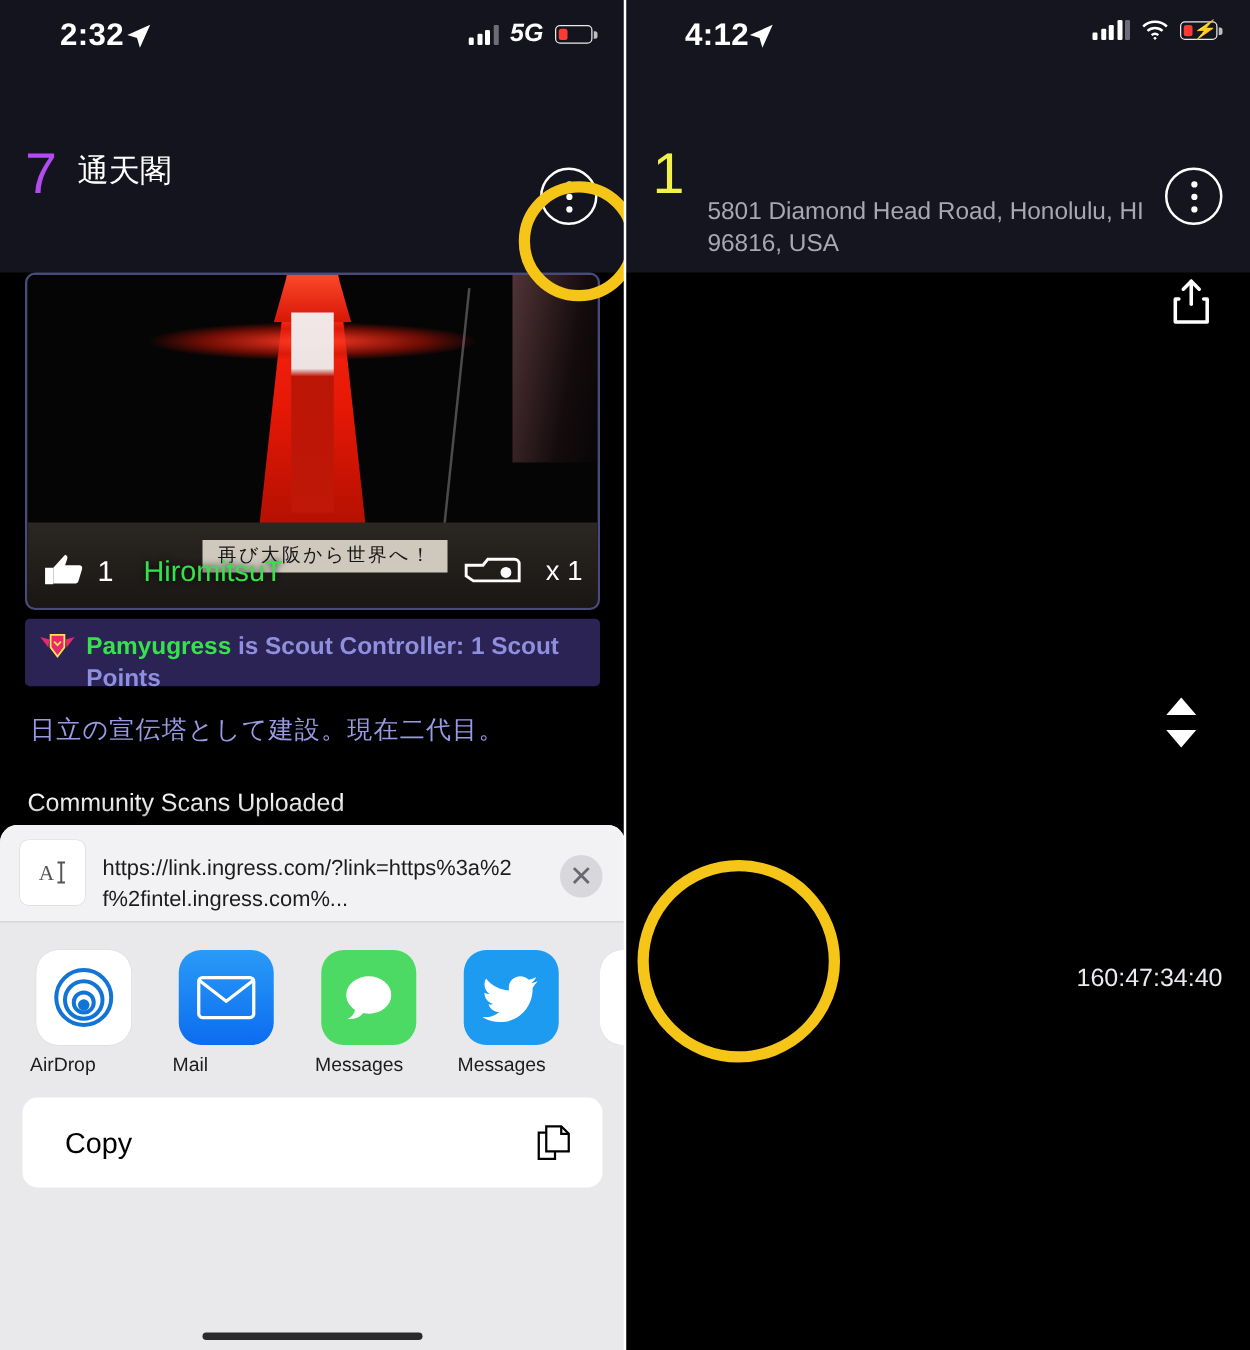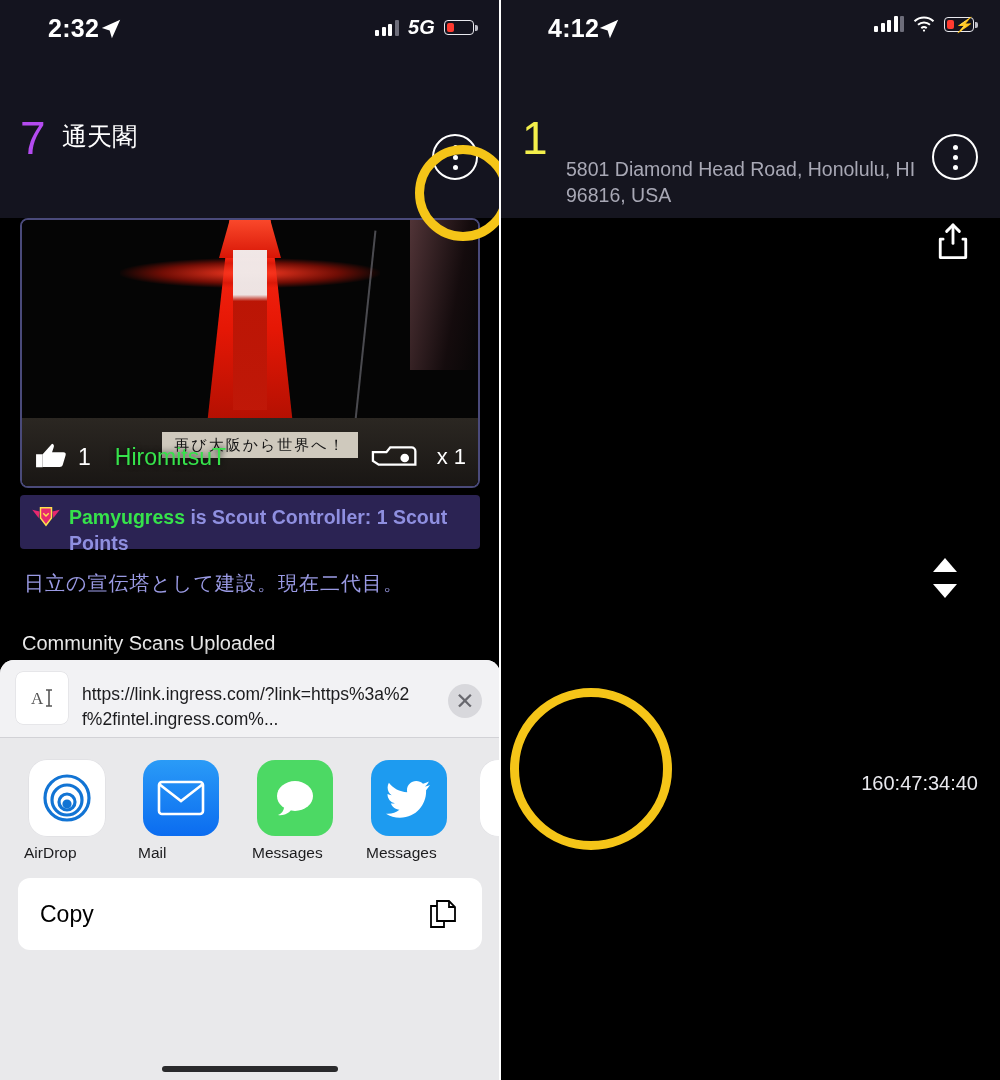--- a/index.html
+++ b/index.html
@@ -108,21 +108,21 @@
                  display:flex; align-items:center; justify-content:center; color:#68686e; font-size:23px; }
   .apps { display:flex; gap:28px; padding:22px 0 6px 24px; align-items:flex-start; }
   .app { width:86px; flex:none; }
   .app-ico { width:76px; height:76px; border-radius:18px; margin:0 auto 8px; display:flex; align-items:center; justify-content:center; }
   .app-lbl { font-size:15.5px; color:#1c1c1e; }
   .app-clip { width:30px; overflow:hidden; }
   .app-clip .app-ico { width:76px; margin:0; }
   .rows { padding:10px 18px 0; }
   .row { background:#fff; border-radius:12px; height:72px; margin-bottom:12px; display:flex; align-items:center;
          justify-content:space-between; padding:0 22px; }
-  .row-lbl { font-size:23px; color:#000; }
+  .row-lbl { font-size:23px; color:#000;margin-left:12px; }
   .row-ico { width:34px; height:34px; }
   .home-ind { position:absolute; left:50%; transform:translateX(-50%); bottom:8px; width:176px; height:6px; border-radius:3px; background:#2a2a2c; }
 </style>
 </head>
 <body>
 
 <div class="stage">
 
   <div class="pane pane-left">
 

